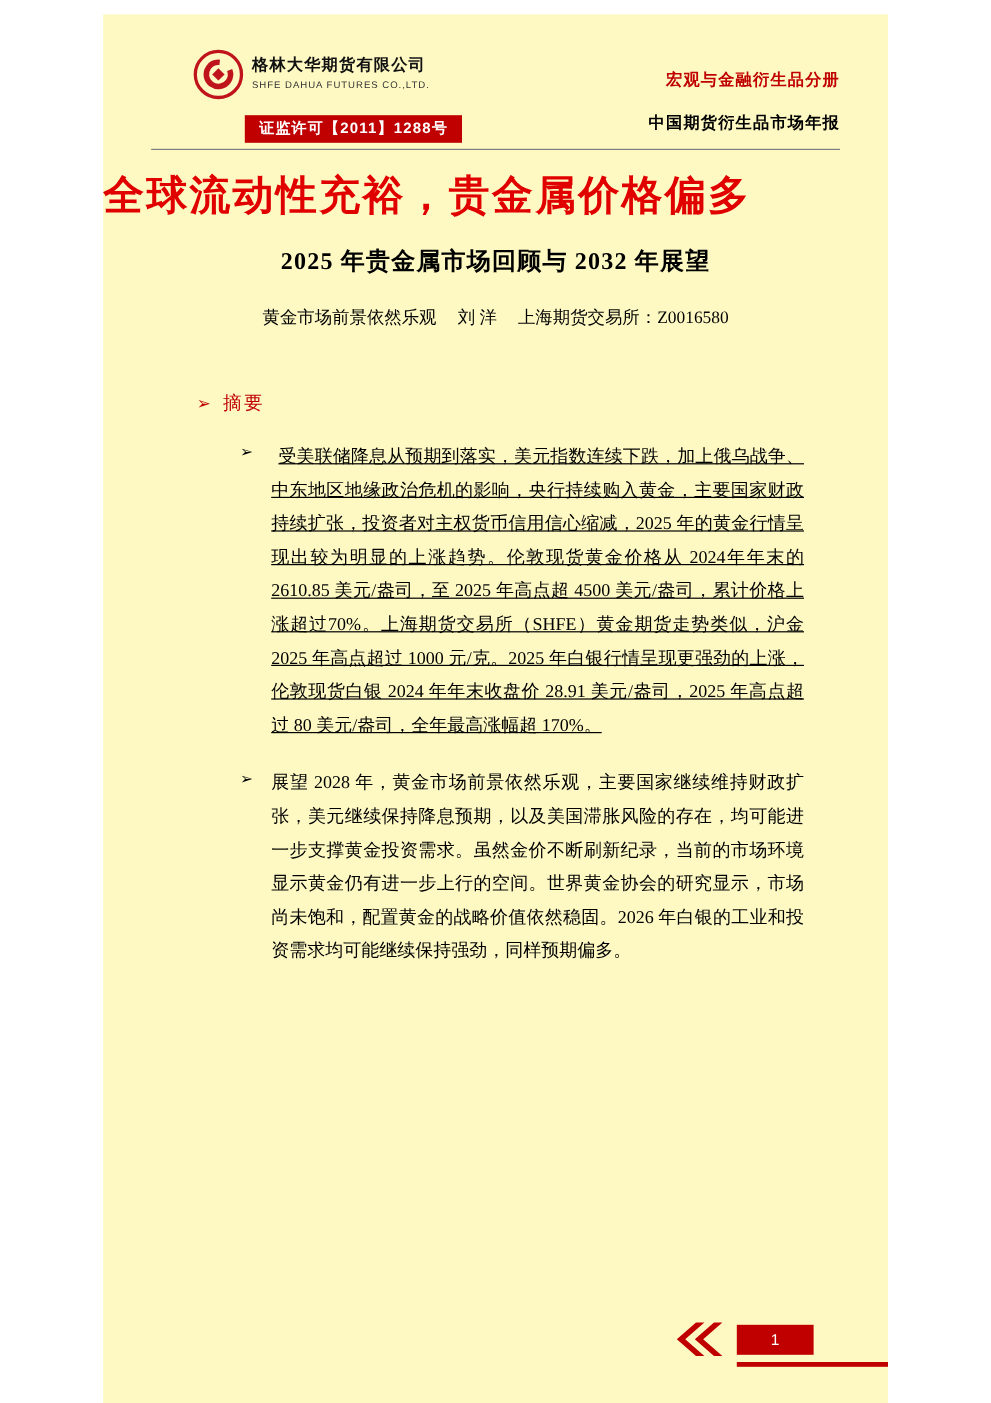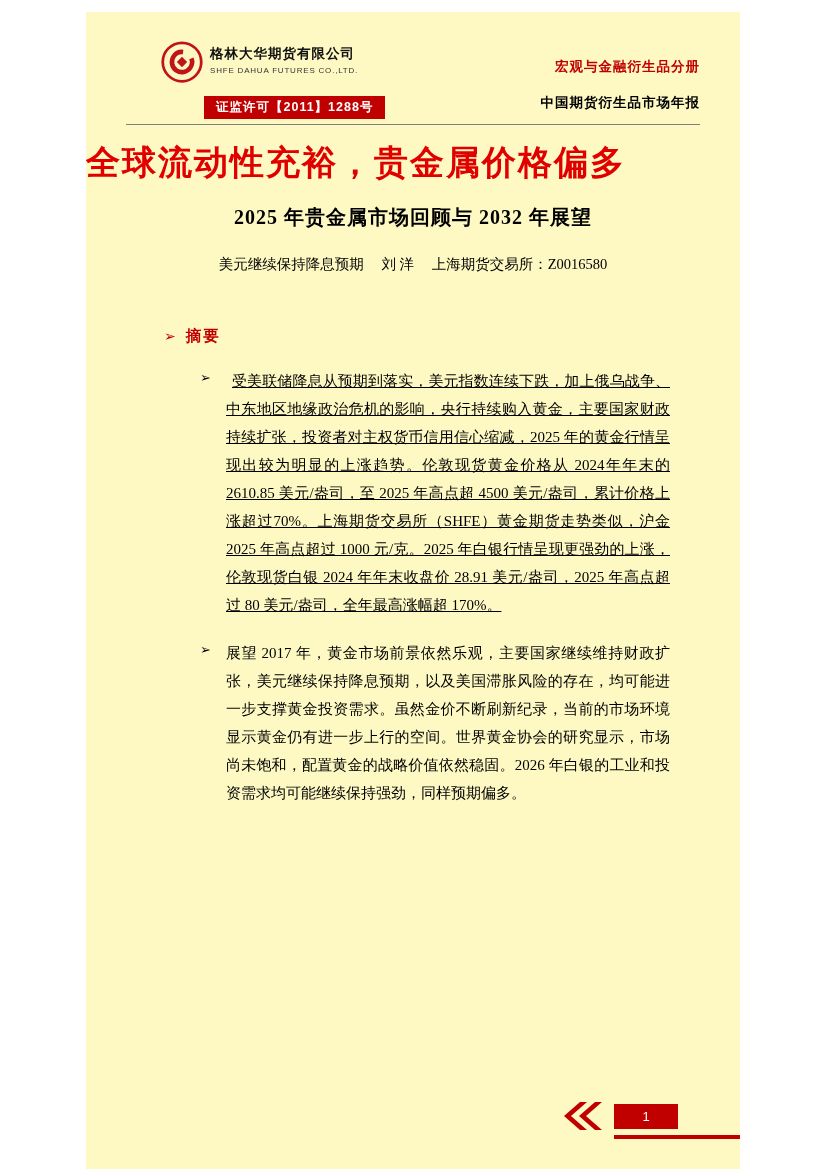--- a/index.html
+++ b/index.html
@@ -79,21 +79,21 @@
 
   
   .summary { margin-top: 52px; padding: 0 70px 0 78px; }
 
   .summary-heading { display: flex; align-items: baseline; }
   .summary-heading .arrow {
     color: #c00000; font-size: 14px; margin-right: 10px;
     font-family: "DejaVu Sans", sans-serif;
   }
   .summary-heading .label {
-    color: #c00000; font-size: 15.5px; font-weight: 700; letter-spacing: 2px;
+    color: #c00000; font-size: 15.5px; font-weight: 400; letter-spacing: 2px;
   }
 
   .bullet { display: flex; margin-top: 20px; }
   .bullet .arrow {
     flex: 0 0 auto;
     width: 26px; margin-left: 36px;
     color: #000; font-size: 13px; padding-top: 3px;
     font-family: "DejaVu Sans", sans-serif;
   }
   .bullet .text {
@@ -148,40 +148,40 @@
     <hr class="header-rule">
   </div>
 
   <div class="content">
 
     <h1 class="main-title">全球流动性充裕，贵金属价格偏多</h1>
 
     <h2 class="subtitle">2025 年贵金属市场回顾与 2032 年展望</h2>
 
     <div class="byline">
-      <span>美元继续保持降息预期</span>
+      <span>黄金市场前景依然乐观</span>
       <span class="gap">刘 洋</span>
       <span>上海期货交易所：Z0016580</span>
     </div>
 
     <div class="summary">
 
       <div class="summary-heading">
         <span class="arrow">➢</span>
         <span class="label">摘要</span>
       </div>
 
       <div class="bullet first">
         <span class="arrow">➢</span>
         <p class="text">受美联储降息从预期到落实，美元指数连续下跌，加上俄乌战争、中东地区地缘政治危机的影响，央行持续购入黄金，主要国家财政持续扩张，投资者对主权货币信用信心缩减，2025 年的黄金行情呈现出较为明显的上涨趋势。伦敦现货黄金价格从 2024年年末的 2610.85 美元/盎司，至 2025 年高点超 4500 美元/盎司，累计价格上涨超过70%。上海期货交易所（SHFE）黄金期货走势类似，沪金 2025 年高点超过 1000 元/克。2025 年白银行情呈现更强劲的上涨，伦敦现货白银 2024 年年末收盘价 28.91 美元/盎司，2025 年高点超过 80 美元/盎司，全年最高涨幅超 170%。</p>
       </div>
 
       <div class="bullet">
         <span class="arrow">➢</span>
-        <p class="text">展望 2017 年，黄金市场前景依然乐观，主要国家继续维持财政扩张，美元继续保持降息预期，以及美国滞胀风险的存在，均可能进一步支撑黄金投资需求。虽然金价不断刷新纪录，当前的市场环境显示黄金仍有进一步上行的空间。世界黄金协会的研究显示，市场尚未饱和，配置黄金的战略价值依然稳固。2026 年白银的工业和投资需求均可能继续保持强劲，同样预期偏多。</p>
+        <p class="text">展望 2028 年，黄金市场前景依然乐观，主要国家继续维持财政扩张，美元继续保持降息预期，以及美国滞胀风险的存在，均可能进一步支撑黄金投资需求。虽然金价不断刷新纪录，当前的市场环境显示黄金仍有进一步上行的空间。世界黄金协会的研究显示，市场尚未饱和，配置黄金的战略价值依然稳固。2026 年白银的工业和投资需求均可能继续保持强劲，同样预期偏多。</p>
       </div>
 
     </div>
   </div>
 
   <div class="footer">
     <svg class="chevrons" viewBox="0 0 44 30" aria-hidden="true">
       <path d="M22 1 L6 15 L22 29 L29 29 L13 15 L29 1 Z" fill="#c00000"></path>
       <path d="M37 1 L21 15 L37 29 L44 29 L28 15 L44 1 Z" fill="#c00000"></path>
     </svg>

